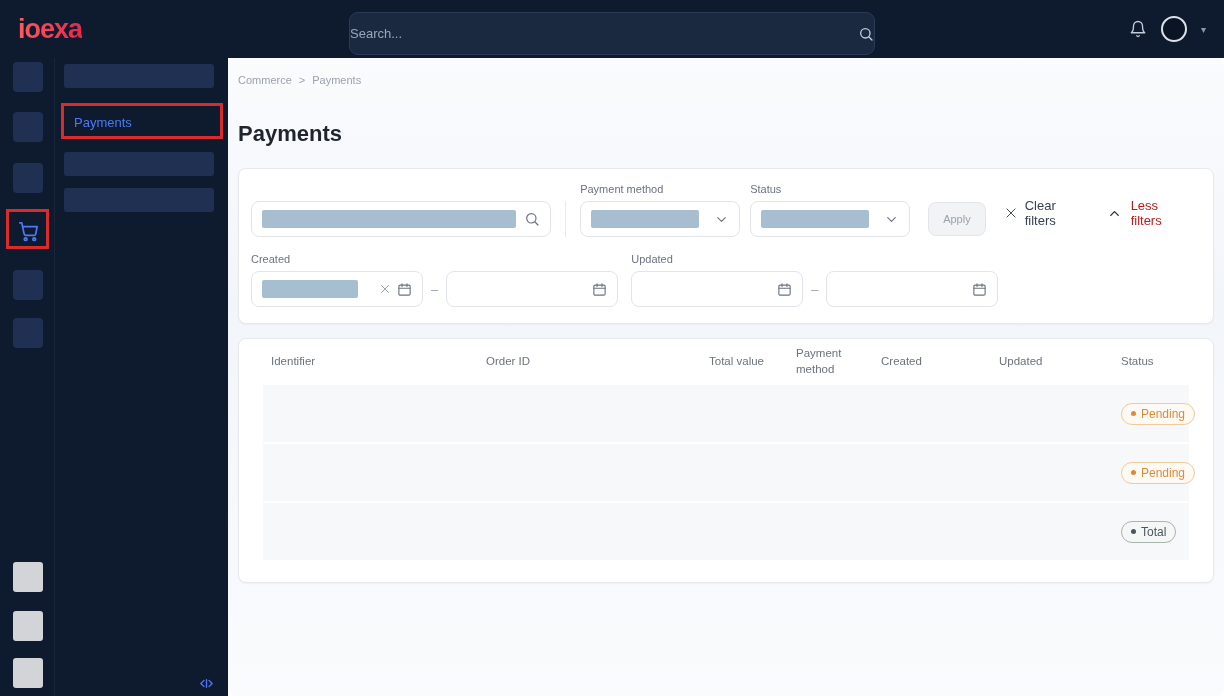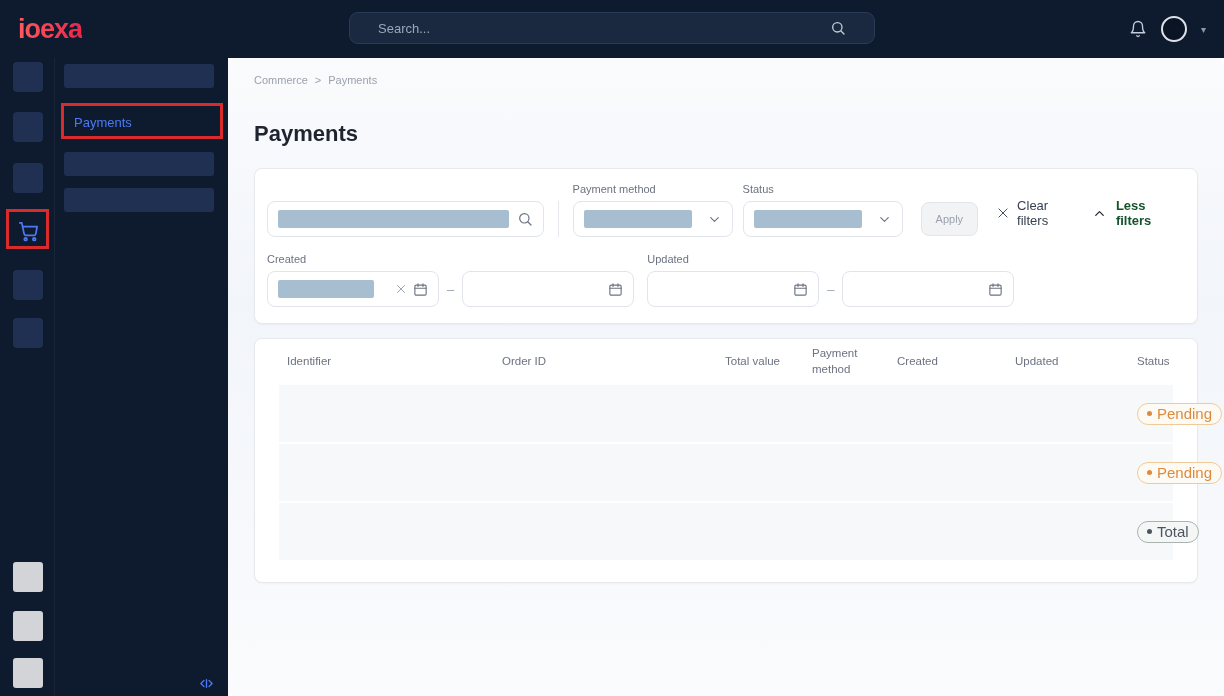--- a/index.html
+++ b/index.html
@@ -6,22 +6,22 @@
   body { font-family: "Liberation Sans", sans-serif; background: #fff; }
   .screen { position: relative; width: 1224px; height: 696px; overflow: hidden; background: #fff; }
 
   
   .topbar { position: absolute; top: 0; left: 0; width: 1224px; height: 58px;
             background: #0e1b2e; display: flex; align-items: center; padding: 0 18px; z-index: 2; gap: 30px; }
   .logo { font-size: 27px; font-weight: 800; letter-spacing: -1px;
           background: linear-gradient(90deg,#ff5a5f,#e8274b);
           -webkit-background-clip: text; background-clip: text; color: transparent; }
   .top-search { position: absolute; left: 50%; transform: translateX(-50%); top: 12px;
-                width: 526px; height: 32px; background: #1a2940; border: 1px solid #2a3b57;
-                border-radius: 9px; display: flex; align-items: center; padding: 0 28px; }
+                width: 526px; height: 43px; background: #1a2940; border: 1px solid #2a3b57;
+                border-radius: 9px; display: flex; align-items: center; padding: 0 0; }
   .top-search input { flex: 1; background: transparent; border: none; outline: none;
                       color: #e5e9f0; font-size: 13px; font-family: inherit; }
   .top-search input::placeholder { color: #9aa7ba; }
   .top-right { margin-left: auto; display: flex; align-items: center; gap: 14px; }
   .avatar { width: 26px; height: 26px; border-radius: 50%; background: #0b1424;
             border: 2px solid #dde2ea; }
   .caret { color: #8b98ab; font-size: 10px; }
   svg.ic { display: block; }
 
   
@@ -44,21 +44,21 @@
   .collapse-btn { position: absolute; right: 14px; bottom: 5px; color: #4d79f6; }
 
   
   .annot { position: absolute; border: 3px solid #d92b2b; z-index: 6; pointer-events: none; }
   .annot-cart { left: 6px; top: 209px; width: 43px; height: 40px; }
   .annot-payments { left: 61px; top: 103px; width: 162px; height: 36px; }
 
   
   .main { position: absolute; top: 58px; left: 228px; width: 996px; height: 638px;
           background: linear-gradient(180deg, #fafbfd 0%, #f2f5fa 38%, #fafbfd 100%);
-          padding: 0 26px; border-radius: 8px; }
+          padding: 0 10px; border-radius: 8px; }
   .breadcrumb { margin-top: 16px; display: flex; align-items: center; gap: 7px;
                 font-size: 11px; color: #9aa2ae; }
   .page-title { margin-top: 35px; font-size: 22px; font-weight: 700; color: #1f2430; }
 
   .card { background: #fff; border: 1px solid #e7e9ee; border-radius: 8px;
           box-shadow: 0 1px 2px rgba(16,24,40,.04); }
 
   
   .filter-card { margin-top: 21px; padding: 14px 12px 16px; }
   .f-row { display: flex; align-items: flex-end; gap: 10px; }
@@ -73,22 +73,22 @@
   .redact.grow { flex: 1; }
   .redact.w108 { width: 108px; }
   .redact.w96 { width: 96px; }
   .vdiv { width: 1px; height: 36px; background: #e7e9ee; margin: 0 4px; }
   .btn-apply { height: 34px; padding: 0 14px; background: #f2f3f5; border: 1px solid #e3e5ea;
                border-radius: 8px; color: #9aa1ac; font-size: 11px; font-family: inherit;
                margin: 0 6px 1px 8px; }
   .btn-clear { display: flex; align-items: center; gap: 7px; color: #374151; font-size: 13px;
                margin: 0 8px 9px 2px; cursor: default; }
   .btn-less { margin-left: auto; margin-right: 10px; margin-bottom: 9px;
-              display: flex; align-items: center; gap: 9px; font-size: 13px; font-weight: 700;
-              color: #14532d; }
+              display: flex; align-items: center; gap: 9px; font-size: 13px; font-weight: 400;
+              color: #b91c1c; }
   .f-row2 { margin-top: 16px; display: flex; align-items: flex-end; gap: 13px; }
   .date-pair { display: flex; align-items: center; gap: 8px; }
   .dash { color: #9aa2ae; font-size: 13px; }
   .spacer { flex: 1; }
 
   
   .list-card { margin-top: 14px; padding-bottom: 20px; }
   .list-title { padding: 18px 24px 14px; font-size: 15px; font-weight: 700; color: #1f2430;
                 border-bottom: 1px solid #eef0f3; }
   .table { padding: 0 24px; }
@@ -97,21 +97,21 @@
   .thead { height: 46px; color: #6b7280; font-size: 11.5px; }
   .thead > div { padding-right: 14px; line-height: 1.35; }
   .trow { height: 57px; background: #f7f8fa; margin-bottom: 2px; }
   .blk { border-radius: 2px; }
   .blk-id { width: 190px; height: 38px; background: #d6d7d9; }
   .blk-order { width: 200px; height: 38px; background: #a6becf; }
   .blk-sm { width: 64px; height: 20px; background: #d6d7d9; }
   .blk-date { width: 108px; height: 46px; background: #a6becf; }
 
   .badge { display: inline-flex; align-items: center; gap: 5px; height: 22px; padding: 0 9px;
-           border-radius: 999px; font-size: 15px; white-space: nowrap; }
+           border-radius: 999px; font-size: 12px; white-space: nowrap; }
   .badge .dot { width: 5px; height: 5px; border-radius: 50%; background: currentColor; }
   .badge.pending { border: 1px solid #f0cb9a; color: #dd8a3d; background: #fdfaf4; }
   .badge.paid { border: 1px solid #aab4af; color: #4a5560; background: #f5f7f6; }
 </style>
 </head>
 <body>
 
 <div class="screen">
 
   <header class="topbar">

